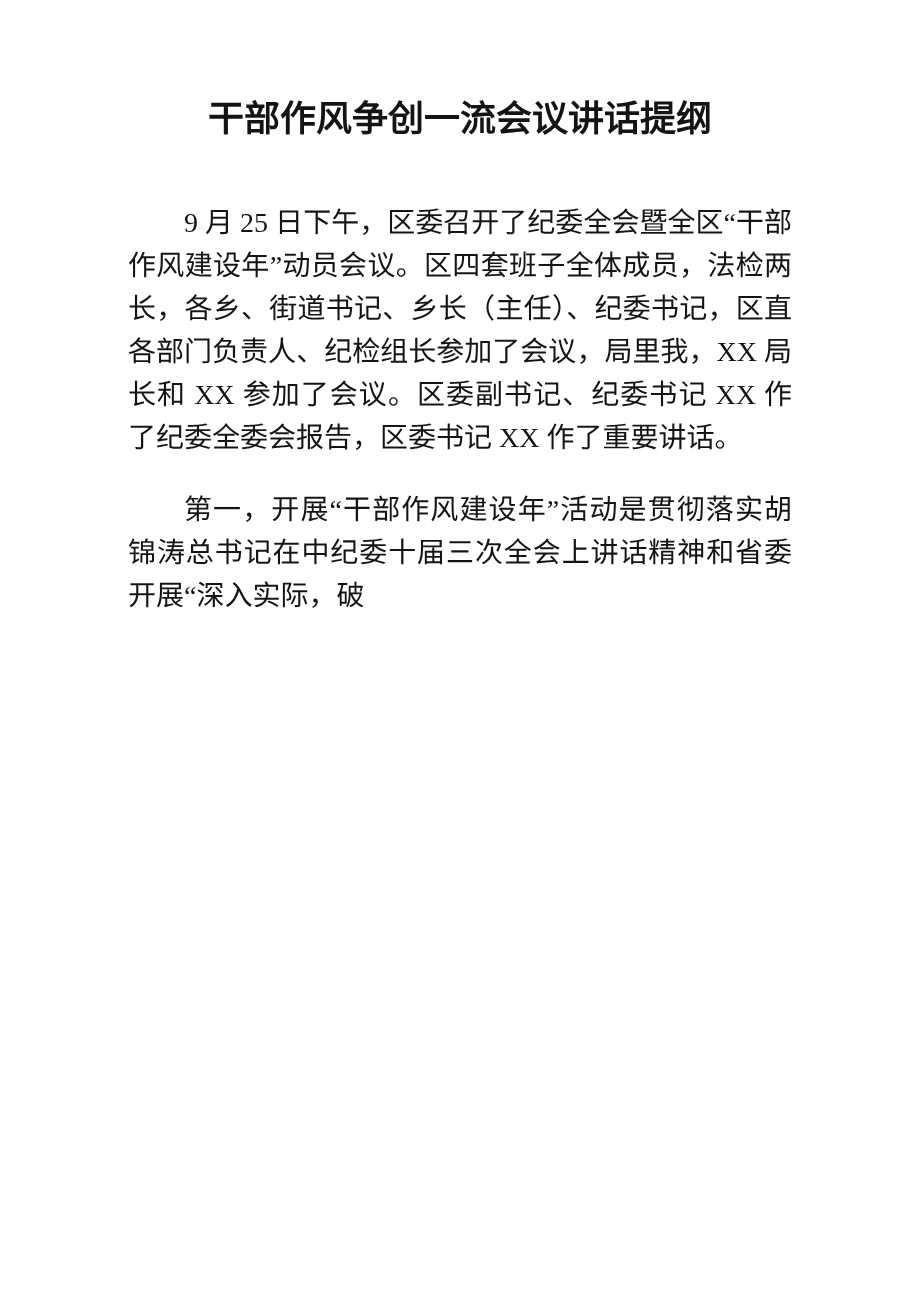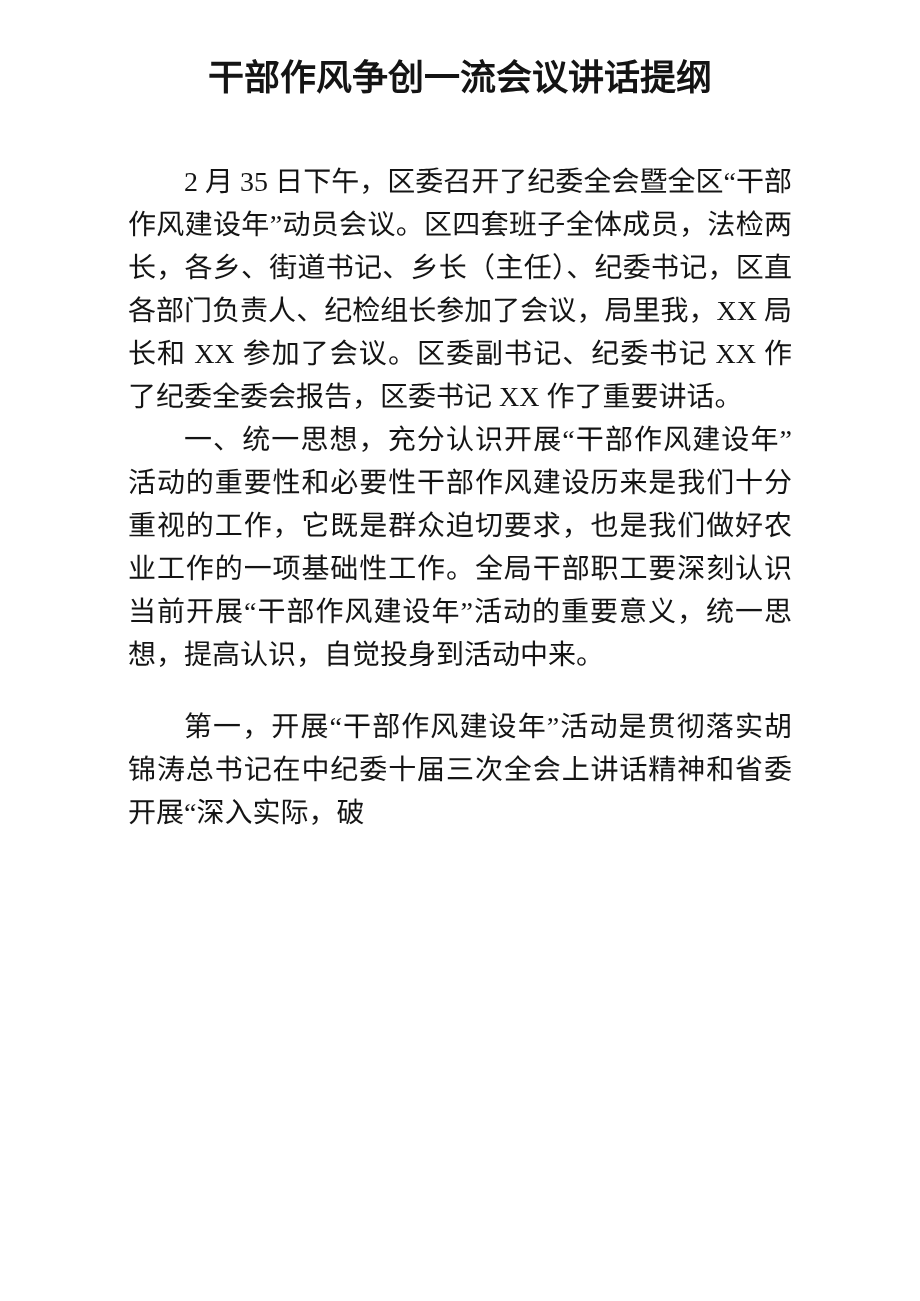--- a/index.html
+++ b/index.html
@@ -7,21 +7,21 @@
     padding: 0;
     background: #ffffff;
   }
   .page {
     position: relative;
     width: 920px;
     height: 1301px;
     margin: 0;
     background: #ffffff;
     box-sizing: border-box;
-    padding: 52px 128px 0 128px;
+    padding: 93px 128px 0 128px;
     overflow: hidden;
     color: #141414;
   }
   .doc-title {
     margin: 0;
     font-family: "Liberation Sans", "DejaVu Sans", sans-serif;
     font-weight: 700;
     font-size: 36px;
     line-height: 52px;
     text-align: center;
@@ -47,20 +47,19 @@
   }
 </style>
 </head>
 <body>
 
 <div class="page">
   <h1 class="doc-title">干部作风争创一流会议讲话提纲</h1>
 
   <div class="doc-body">
 
-    <p>2 月 35 日下午，区委召开了纪委全会暨全区“干部作风建设年”动员会议。区四套班子全体成员，法检两长，各乡、街道书记、乡长（主任）、纪委书记，区直各部门负责人、纪检组长参加了会议，局里我，XX 局长和 XX 参加了会议。区委副书记、纪委书记 XX 作了纪委全委会报告，区委书记 XX 作了重要讲话。</p>
+    <p>9 月 25 日下午，区委召开了纪委全会暨全区“干部作风建设年”动员会议。区四套班子全体成员，法检两长，各乡、街道书记、乡长（主任）、纪委书记，区直各部门负责人、纪检组长参加了会议，局里我，XX 局长和 XX 参加了会议。区委副书记、纪委书记 XX 作了纪委全委会报告，区委书记 XX 作了重要讲话。</p>
 
 
-    <p>一、统一思想，充分认识开展“干部作风建设年”活动的重要性和必要性干部作风建设历来是我们十分重视的工作，它既是群众迫切要求，也是我们做好农业工作的一项基础性工作。全局干部职工要深刻认识当前开展“干部作风建设年”活动的重要意义，统一思想，提高认识，自觉投身到活动中来。</p>
 
     <p class="gap-before">第一，开展“干部作风建设年”活动是贯彻落实胡锦涛总书记在中纪委十届三次全会上讲话精神和省委开展“深入实际，破</p>
   </div>
 </div>
 
 </body></html>

